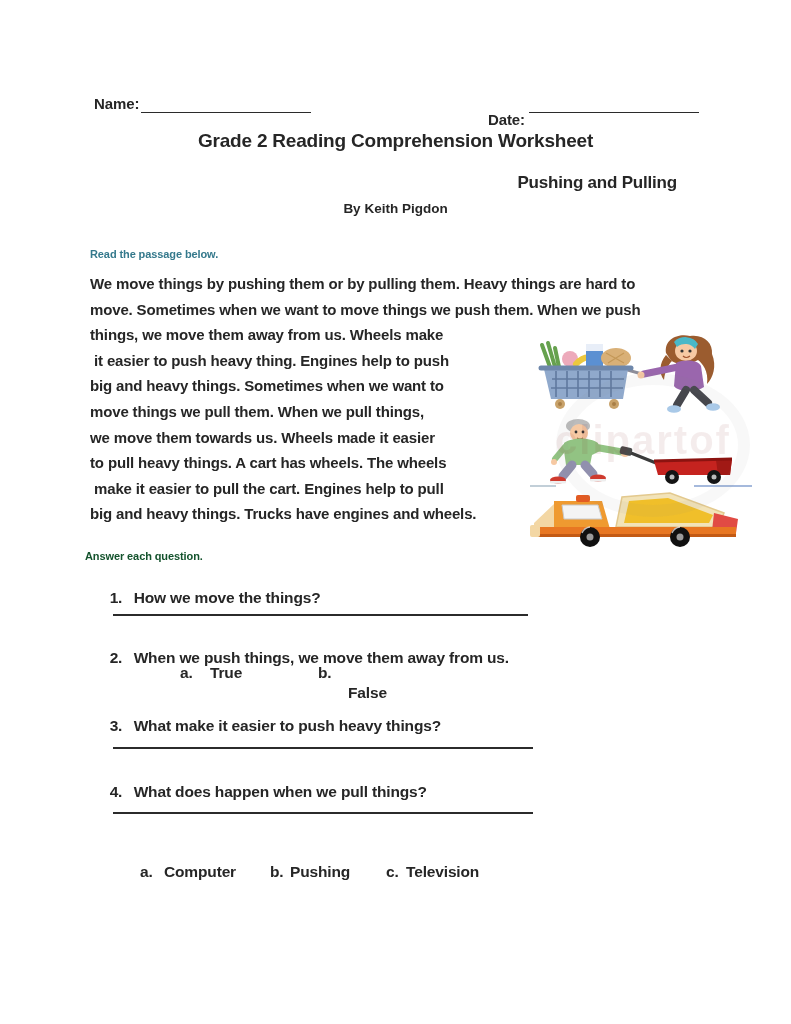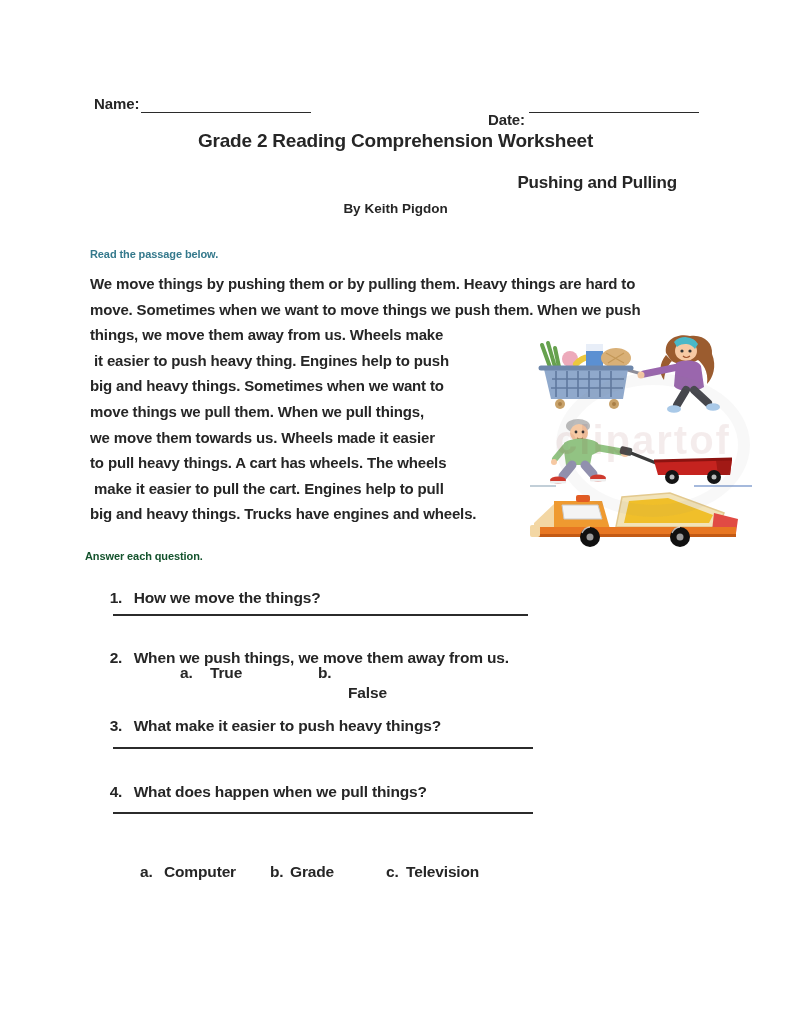--- a/index.html
+++ b/index.html
@@ -195,18 +195,18 @@
 
   <div class="abs q-row" style="top:765px;">
     <span class="q-num">4.</span><span>What does happen when we pull things?</span>
   </div>
   <div class="abs answer-line" style="left:113px;top:812px;width:420px;"></div>
 
   <div class="abs" style="top:863px;left:0;width:791px;height:20px;">
     <span class="abs opt-letter" style="left:140px;">a.</span>
     <span class="abs opt-label" style="left:164px;">Computer</span>
     <span class="abs opt-letter" style="left:270px;">b.</span>
-    <span class="abs opt-label" style="left:290px;">Grade</span>
+    <span class="abs opt-label" style="left:290px;">Pushing</span>
     <span class="abs opt-letter" style="left:386px;">c.</span>
     <span class="abs opt-label" style="left:406px;">Television</span>
   </div>
 
 </div>
 
 </body></html>

